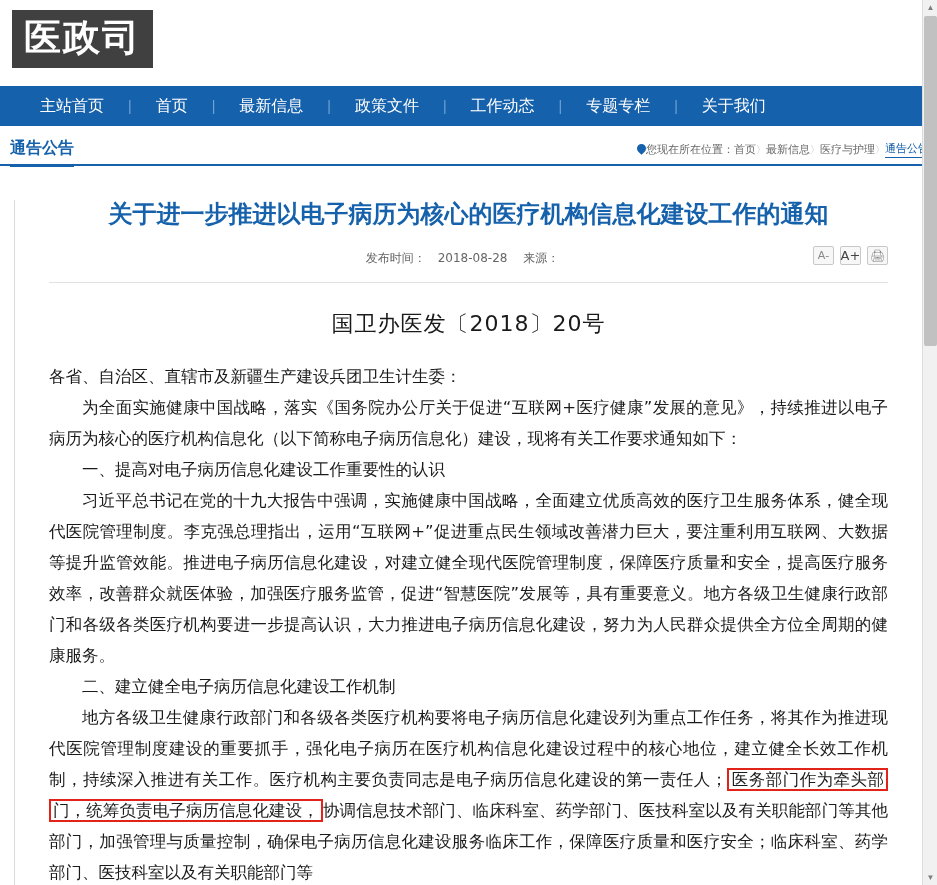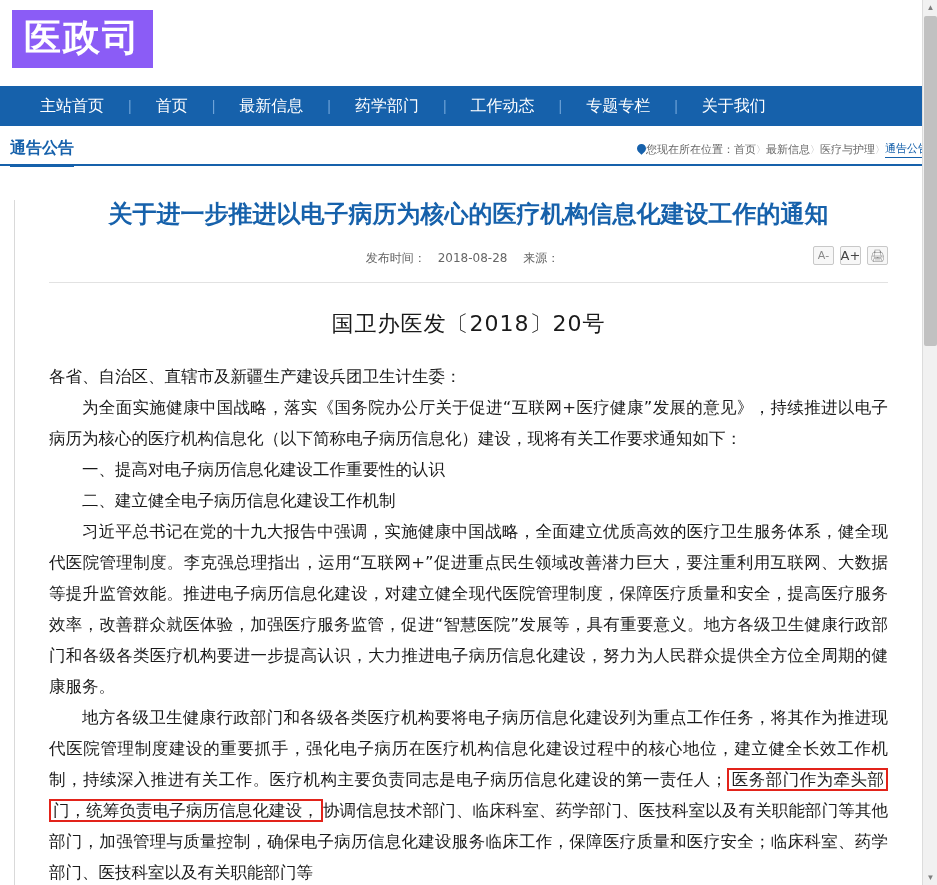--- a/index.html
+++ b/index.html
@@ -21,21 +21,21 @@
   .banner {
     height: 86px;
     background: #ffffff;
     position: relative;
     border-bottom: 0;
   }
   .logo-block {
     position: absolute;
     left: 12px;
     top: 10px;
-    background: #8b5cf6;
+    background: #404040;
     color: #ffffff;
     font-size: 37px;
     font-weight: bold;
     letter-spacing: 2px;
     padding: 6px 12px 8px 12px;
     line-height: 44px;
     font-family: "DejaVu Sans", sans-serif;
   }
 
   
@@ -237,21 +237,21 @@
     <div class="logo-block">医政司</div>
   </div>
 
   <div class="navbar">
     <a class="nav-item">主站首页</a>
     <span class="nav-sep">|</span>
     <a class="nav-item">首页</a>
     <span class="nav-sep">|</span>
     <a class="nav-item">最新信息</a>
     <span class="nav-sep">|</span>
-    <a class="nav-item">药学部门</a>
+    <a class="nav-item">政策文件</a>
     <span class="nav-sep">|</span>
     <a class="nav-item">工作动态</a>
     <span class="nav-sep">|</span>
     <a class="nav-item">专题专栏</a>
     <span class="nav-sep">|</span>
     <a class="nav-item">关于我们</a>
   </div>
 
   <div class="subhead">
     <div class="subhead-title">通告公告</div>
@@ -285,22 +285,22 @@
     </div>
 
     <div class="divider"></div>
 
     <div class="doc-number">国卫办医发〔2018〕20号</div>
 
     <div class="doc-body">
       <p>各省、自治区、直辖市及新疆生产建设兵团卫生计生委：</p>
       <p class="indent">为全面实施健康中国战略，落实《国务院办公厅关于促进“互联网+医疗健康”发展的意见》，持续推进以电子病历为核心的医疗机构信息化（以下简称电子病历信息化）建设，现将有关工作要求通知如下：</p>
       <p class="indent">一、提高对电子病历信息化建设工作重要性的认识</p>
+      <p class="indent">习近平总书记在党的十九大报告中强调，实施健康中国战略，全面建立优质高效的医疗卫生服务体系，健全现代医院管理制度。李克强总理指出，运用“互联网+”促进重点民生领域改善潜力巨大，要注重利用互联网、大数据等提升监管效能。推进电子病历信息化建设，对建立健全现代医院管理制度，保障医疗质量和安全，提高医疗服务效率，改善群众就医体验，加强医疗服务监管，促进“智慧医院”发展等，具有重要意义。地方各级卫生健康行政部门和各级各类医疗机构要进一步提高认识，大力推进电子病历信息化建设，努力为人民群众提供全方位全周期的健康服务。</p>
       <p class="indent">二、建立健全电子病历信息化建设工作机制</p>
-      <p class="indent">习近平总书记在党的十九大报告中强调，实施健康中国战略，全面建立优质高效的医疗卫生服务体系，健全现代医院管理制度。李克强总理指出，运用“互联网+”促进重点民生领域改善潜力巨大，要注重利用互联网、大数据等提升监管效能。推进电子病历信息化建设，对建立健全现代医院管理制度，保障医疗质量和安全，提高医疗服务效率，改善群众就医体验，加强医疗服务监管，促进“智慧医院”发展等，具有重要意义。地方各级卫生健康行政部门和各级各类医疗机构要进一步提高认识，大力推进电子病历信息化建设，努力为人民群众提供全方位全周期的健康服务。</p>
       <p class="indent"><span>地方各级卫生健康行政部门和各级各类医疗机构要将电子病历信息化建设列为重点工作任务，将其作为推进现代医院管理制度建设的重要抓手，强化电子病历在医疗机构信息化建设过程中的核心地位，建立健全长效工作机制，持续深入推进有关工作。医疗机构主要负责同志是电子病历信息化建设的第一责任人；</span><span class="hl-box">医务部门作为牵头部门，统筹负责电子病历信息化建设，</span><span>协调信息技术部门、临床科室、药学部门、医技科室以及有关职能部门等其他部门，加强管理与质量控制，确保电子病历信息化建设服务临床工作，保障医疗质量和医疗安全；临床科室、药学部门、医技科室以及有关职能部门等</span></p>
     </div>
   </div>
 
   <div class="scrollbar">
     <div class="scroll-arrow up">▲</div>
     <div class="scroll-thumb"></div>
     <div class="scroll-arrow down">▼</div>
   </div>
 

